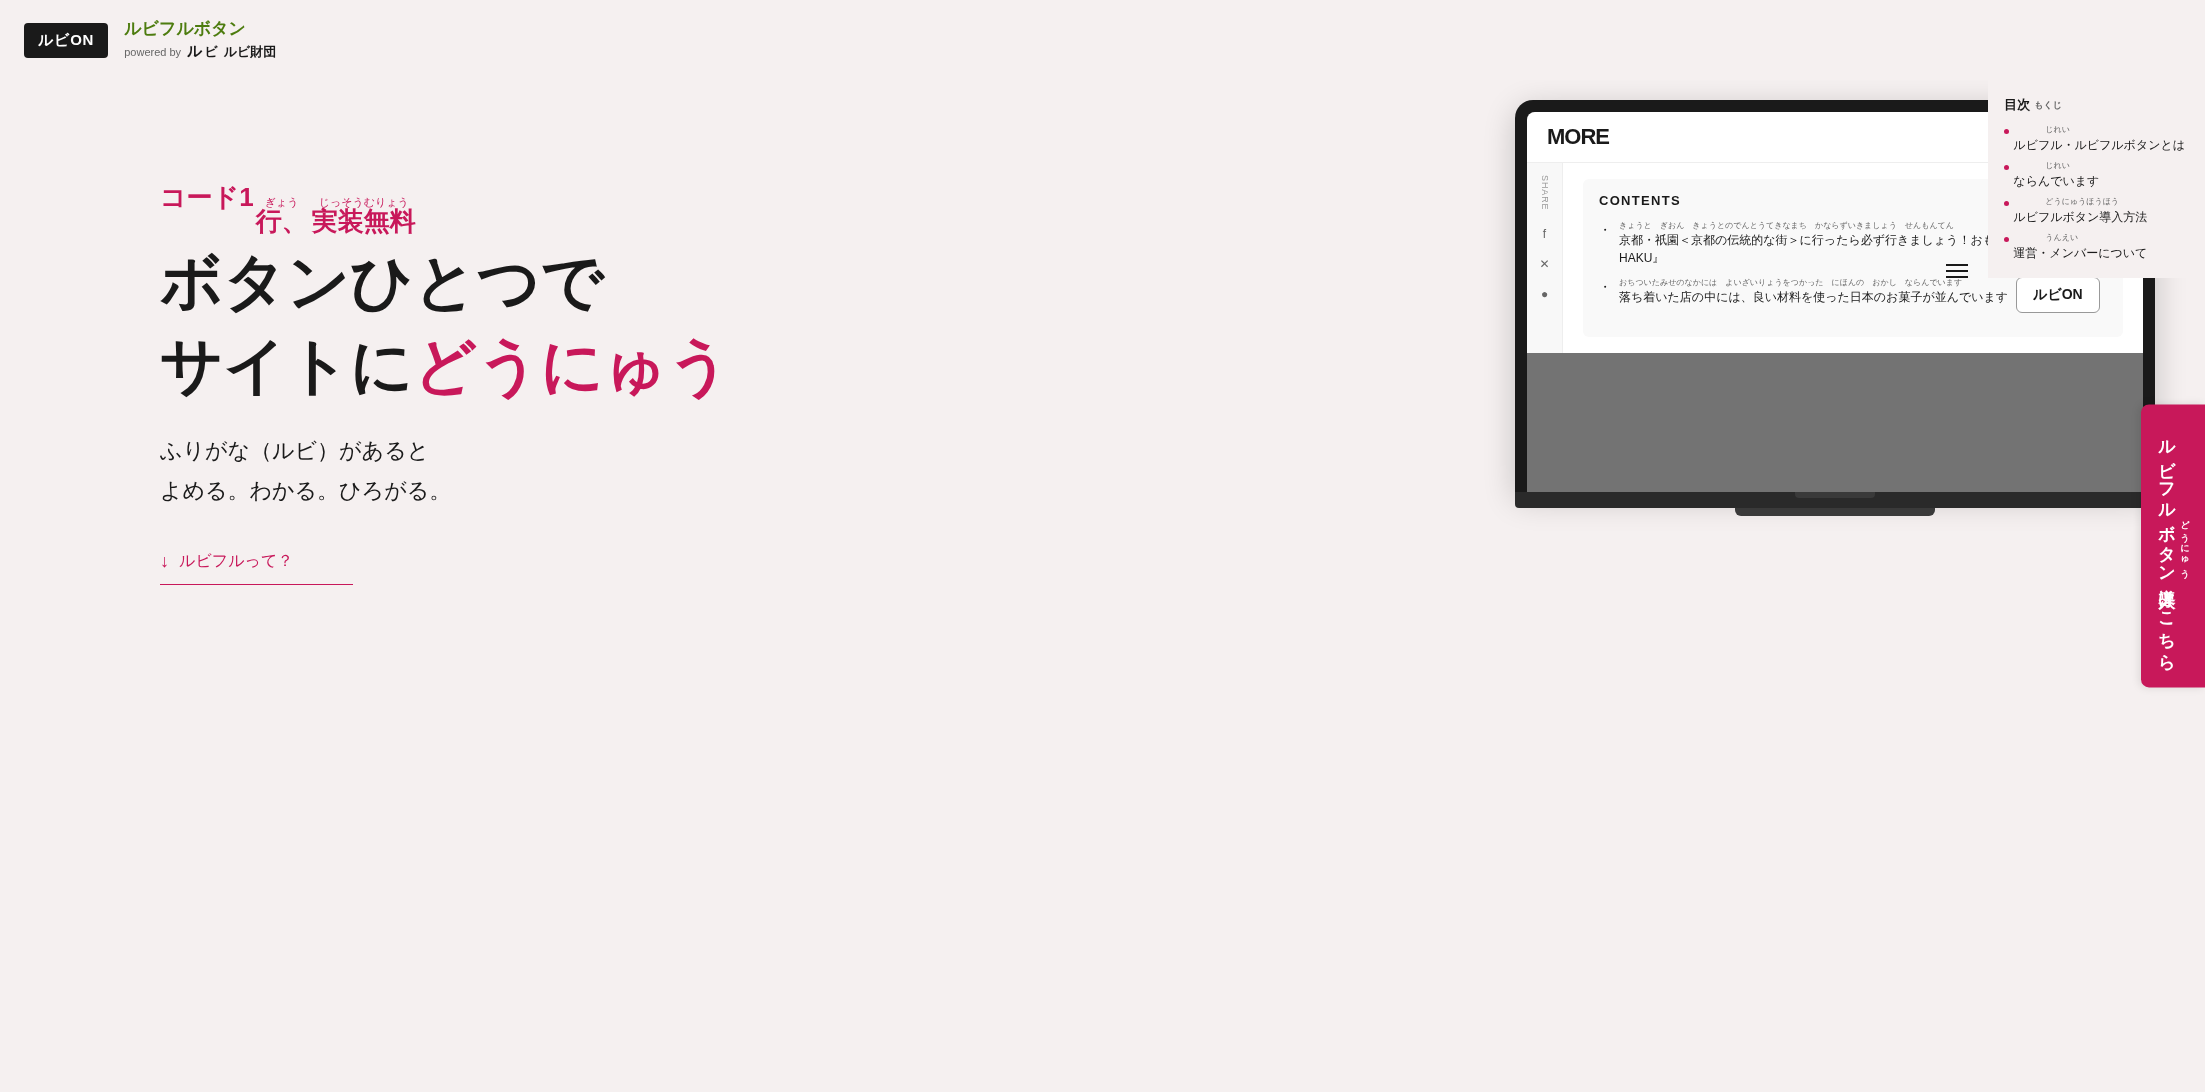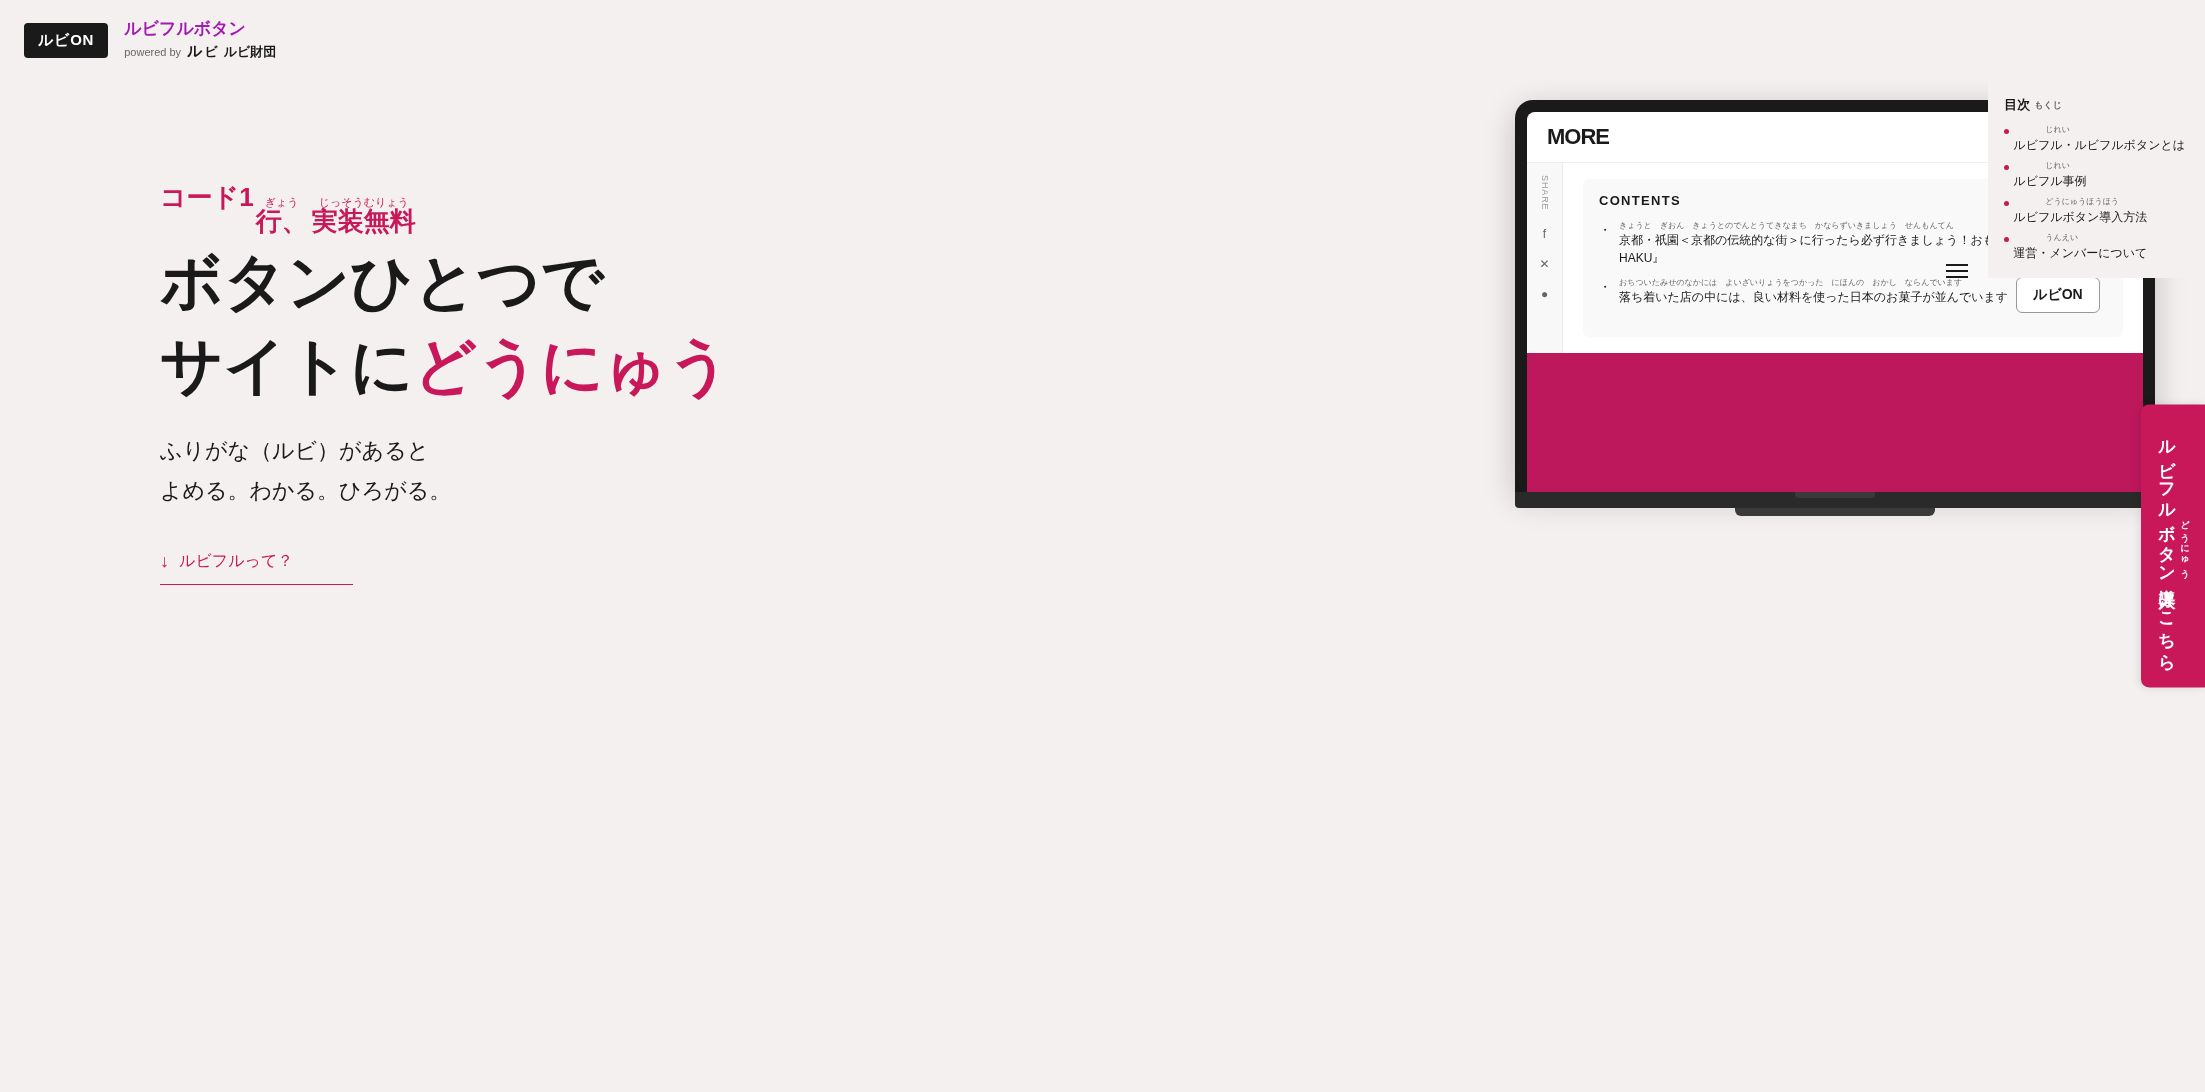--- a/index.html
+++ b/index.html
@@ -36,21 +36,21 @@
     }
     .header-brand {
       margin-left: 16px;
       display: flex;
       flex-direction: column;
       justify-content: center;
     }
     .header-brand-title {
       font-size: 17px;
       font-weight: bold;
-      color: #a21caf;
+      color: #4d7c0f;
       line-height: 1.2;
     }
     .header-brand-powered {
       display: flex;
       align-items: center;
       gap: 6px;
       margin-top: 3px;
     }
     .powered-text {
       font-size: 11px;
@@ -244,21 +244,21 @@
     }
 
     .laptop {
       width: 640px;
       background: #1a1a1a;
       border-radius: 18px 18px 0 0;
       padding: 12px 12px 0 12px;
       box-shadow: 0 8px 32px rgba(0,0,0,0.2);
     }
     .laptop-screen {
-      background: #be185d;
+      background: #737373;
       border-radius: 8px 8px 0 0;
       overflow: hidden;
       min-height: 380px;
     }
 
     
     .screen-header {
       background: #fff;
       padding: 12px 20px;
       border-bottom: 1px solid #eee;
@@ -454,21 +454,21 @@
         <div class="toc-dot"></div>
         <div class="toc-item-text">
           <span class="toc-item-ruby">じれい</span>
           <span>ルビフル・ルビフルボタンとは</span>
         </div>
       </div>
       <div class="toc-item">
         <div class="toc-dot"></div>
         <div class="toc-item-text">
           <span class="toc-item-ruby">じれい</span>
-          <span>ルビフル事例</span>
+          <span>ならんでいます</span>
         </div>
       </div>
       <div class="toc-item">
         <div class="toc-dot"></div>
         <div class="toc-item-text">
           <span class="toc-item-ruby">どうにゅうほうほう</span>
           <span>ルビフルボタン導入方法</span>
         </div>
       </div>
       <div class="toc-item">

